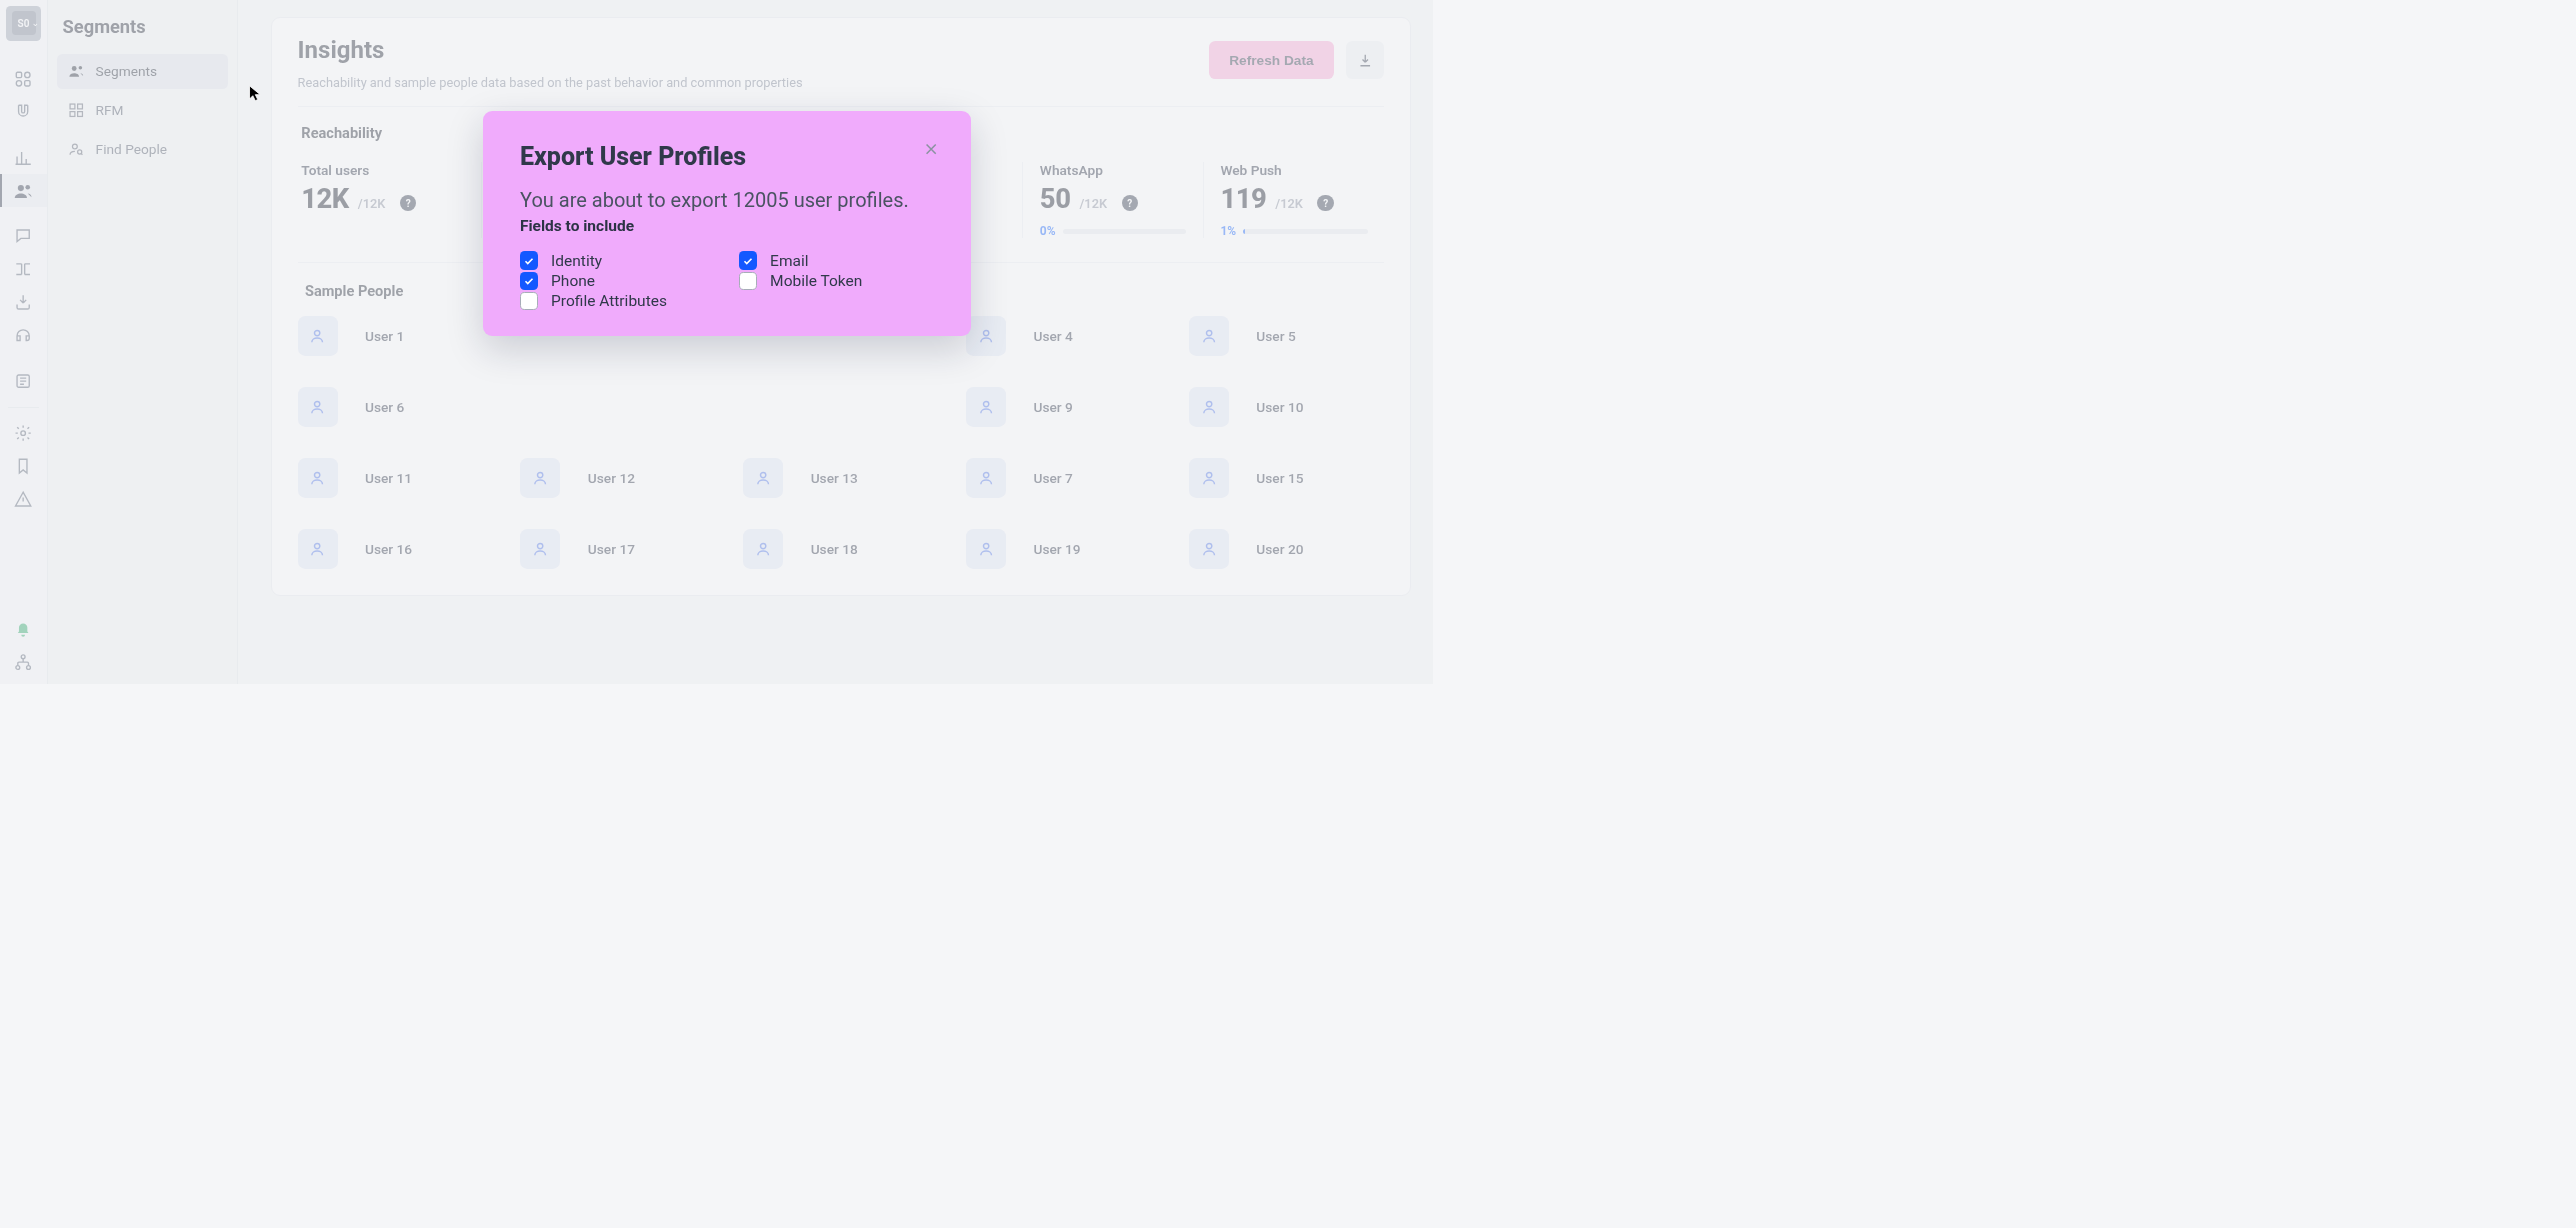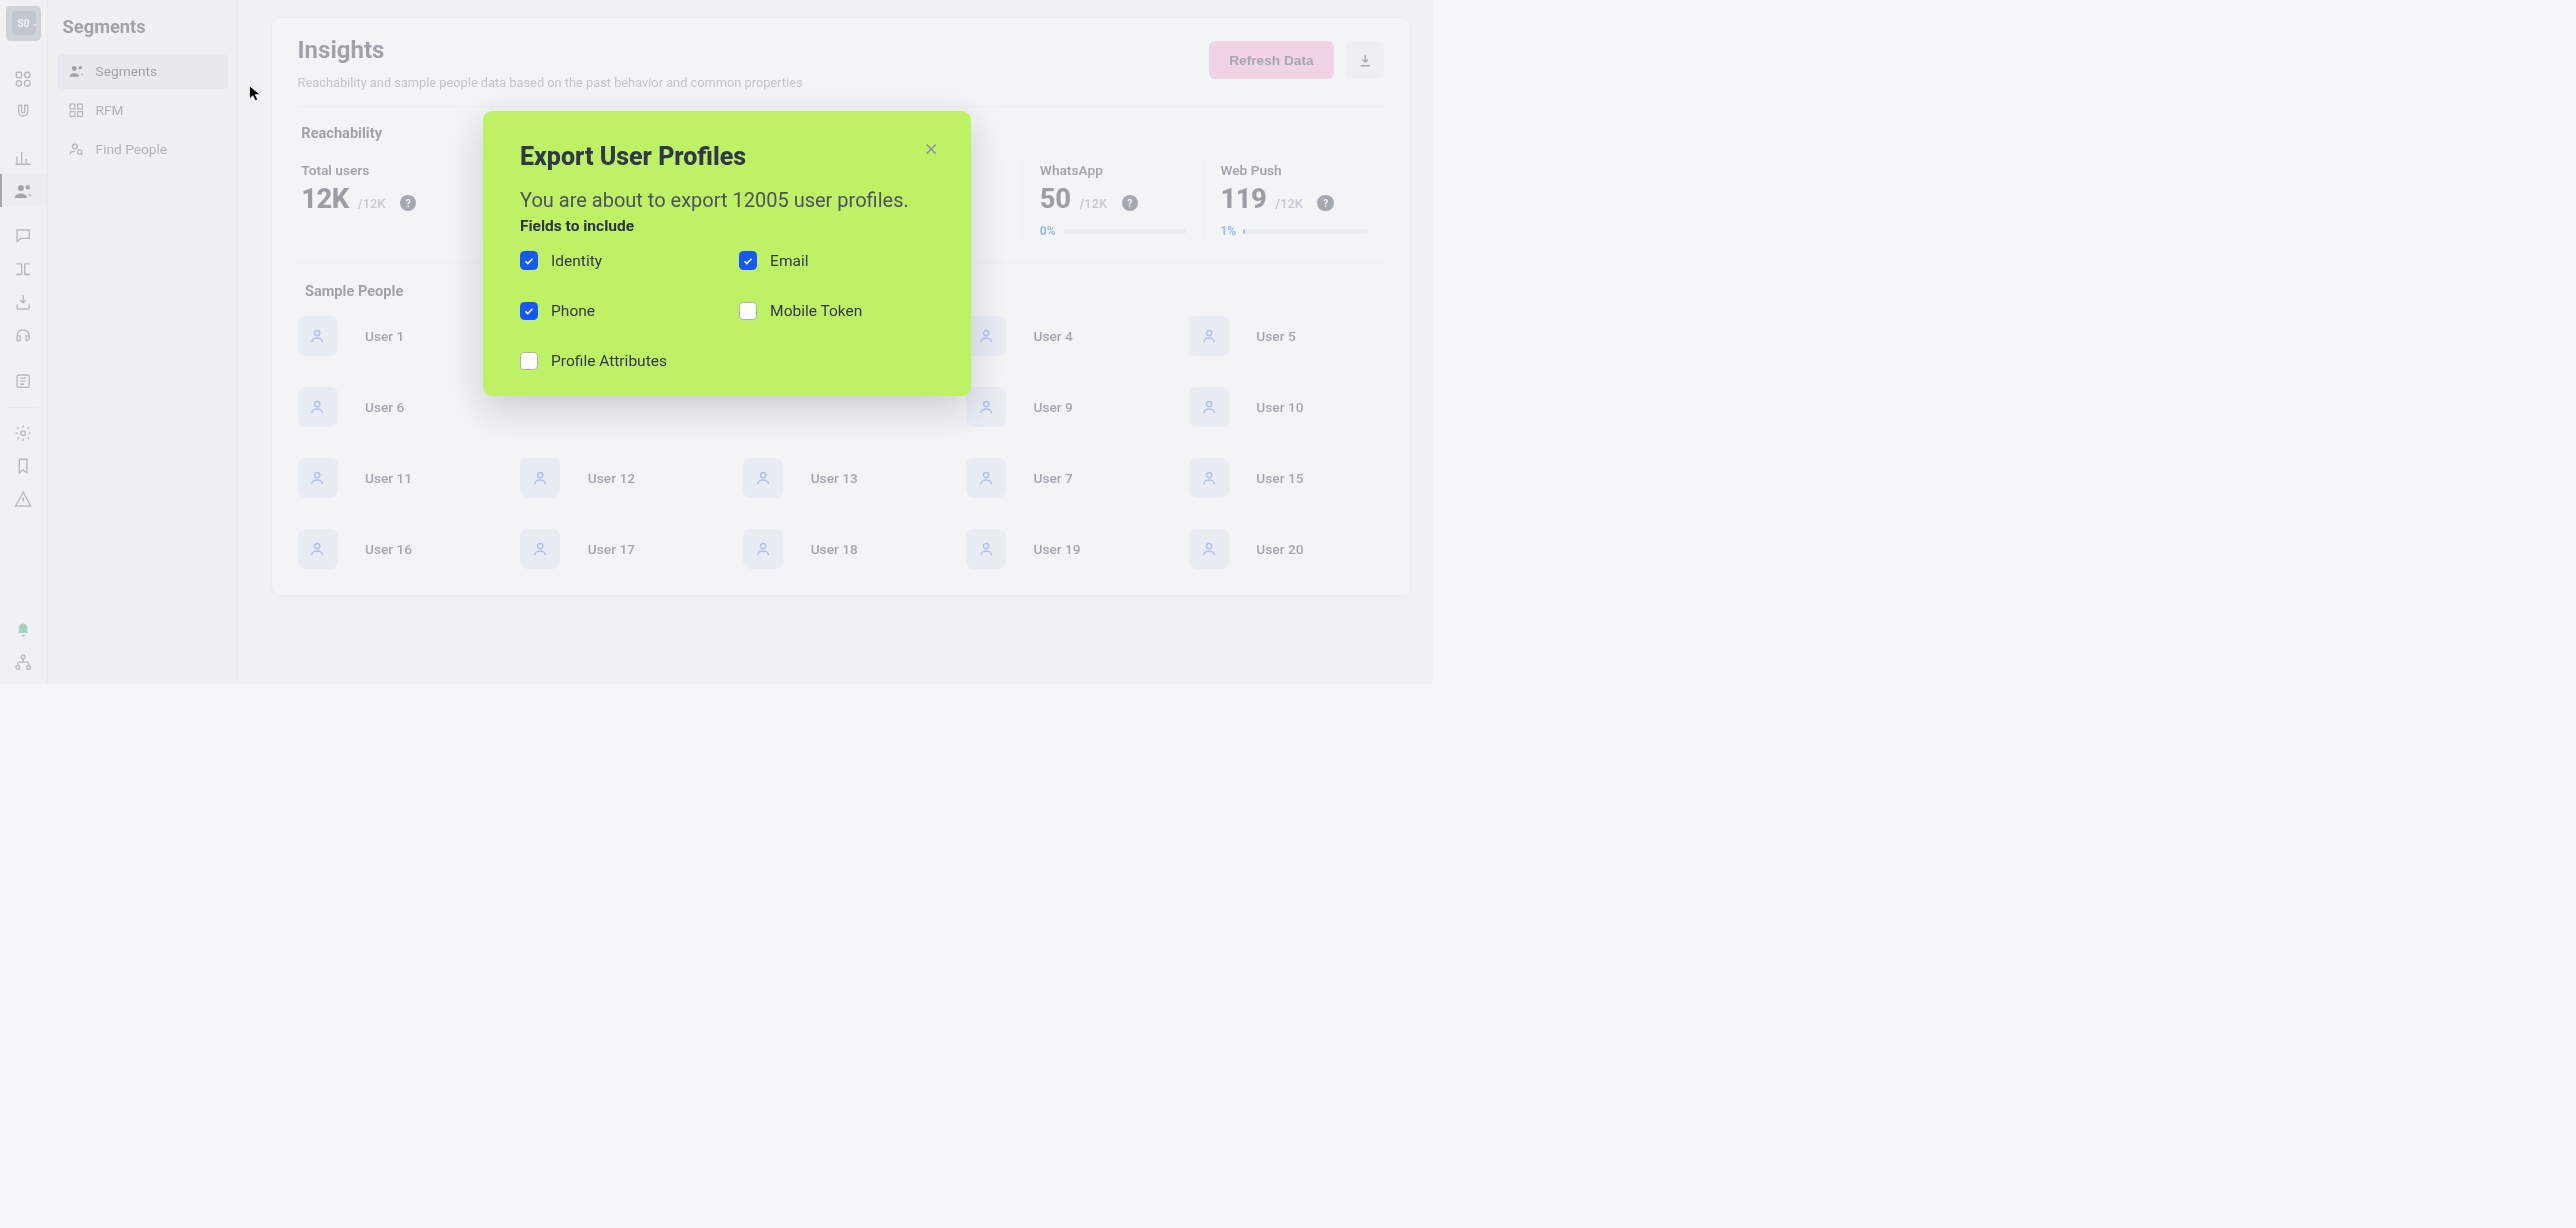--- a/index.html
+++ b/index.html
@@ -208,37 +208,37 @@
   .person-name{font-size:13.7px;color:#2c3345;font-weight:500;}
 
   
   .overlay {
     position:absolute;inset:0;z-index:50;
     background:rgba(235,237,240,0.62);
   }
   .modal {
     position:absolute;z-index:60;
     top:111px;left:483px;width:488px;
-    background:#bef264;border-radius:9.1px;
+    background:#f0abfc;border-radius:9.1px;
     box-shadow:0 12.8px 37px rgba(20,30,60,0.18);
     padding:0;
   }
   .modal-head {
     padding:31px 37px 3.7px 37px;
     position:relative;
   }
   .modal-title{font-size:25px;font-weight:800;color:#30394a;margin-bottom:16.5px;}
   .modal-copy{font-size:20px;color:#4a5362;}
   .modal-subhead{font-size:15.5px;font-weight:700;color:#2c3345;margin-top:5.5px;margin-bottom:12.8px;}
   .modal-close{
     position:absolute;top:29px;right:31px;cursor:pointer;color:#8b92a0;
   }
   .modal-close svg{width:18.3px;height:18.3px;}
   .fields-grid{
-    display:grid;grid-template-columns:1fr 1fr;gap:32px 24px;
+    display:grid;grid-template-columns:1fr 1fr;gap:2px 24px;
     padding:0 37px 25.6px 37px;
   }
   .chk-row{display:flex;align-items:center;gap:12.8px;cursor:pointer;}
   .chk{
     width:18.3px;height:18.3px;border-radius:4.6px;display:flex;align-items:center;justify-content:center;
     flex-shrink:0;
   }
   .chk.checked{background:#1458ff;}
   .chk.unchecked{border:1.8px solid #a7adb8;background:#fff;}
   .chk svg{width:12px;height:12px;color:#fff;}

